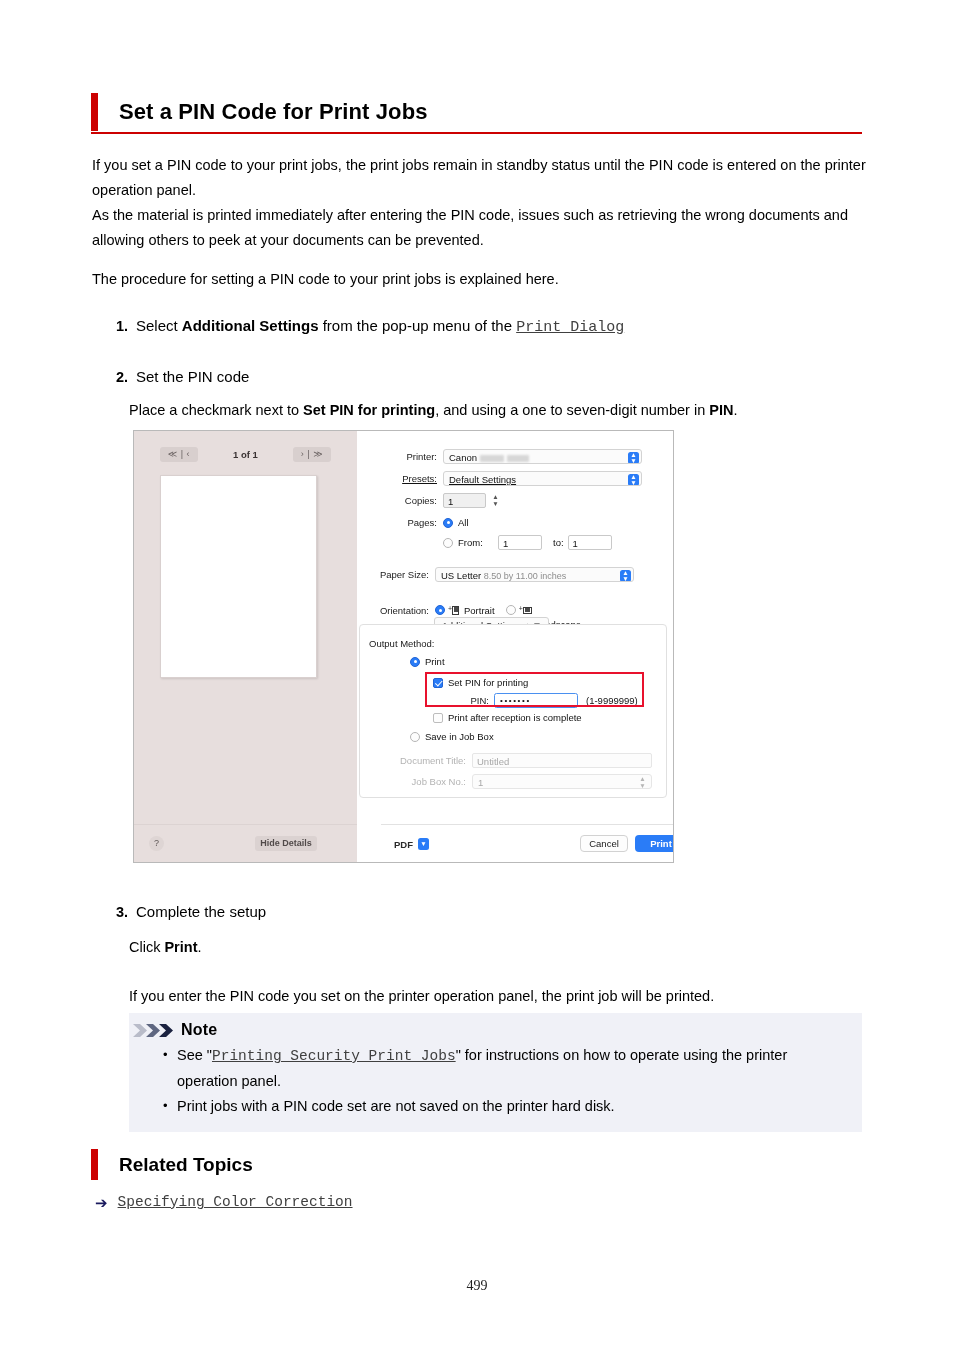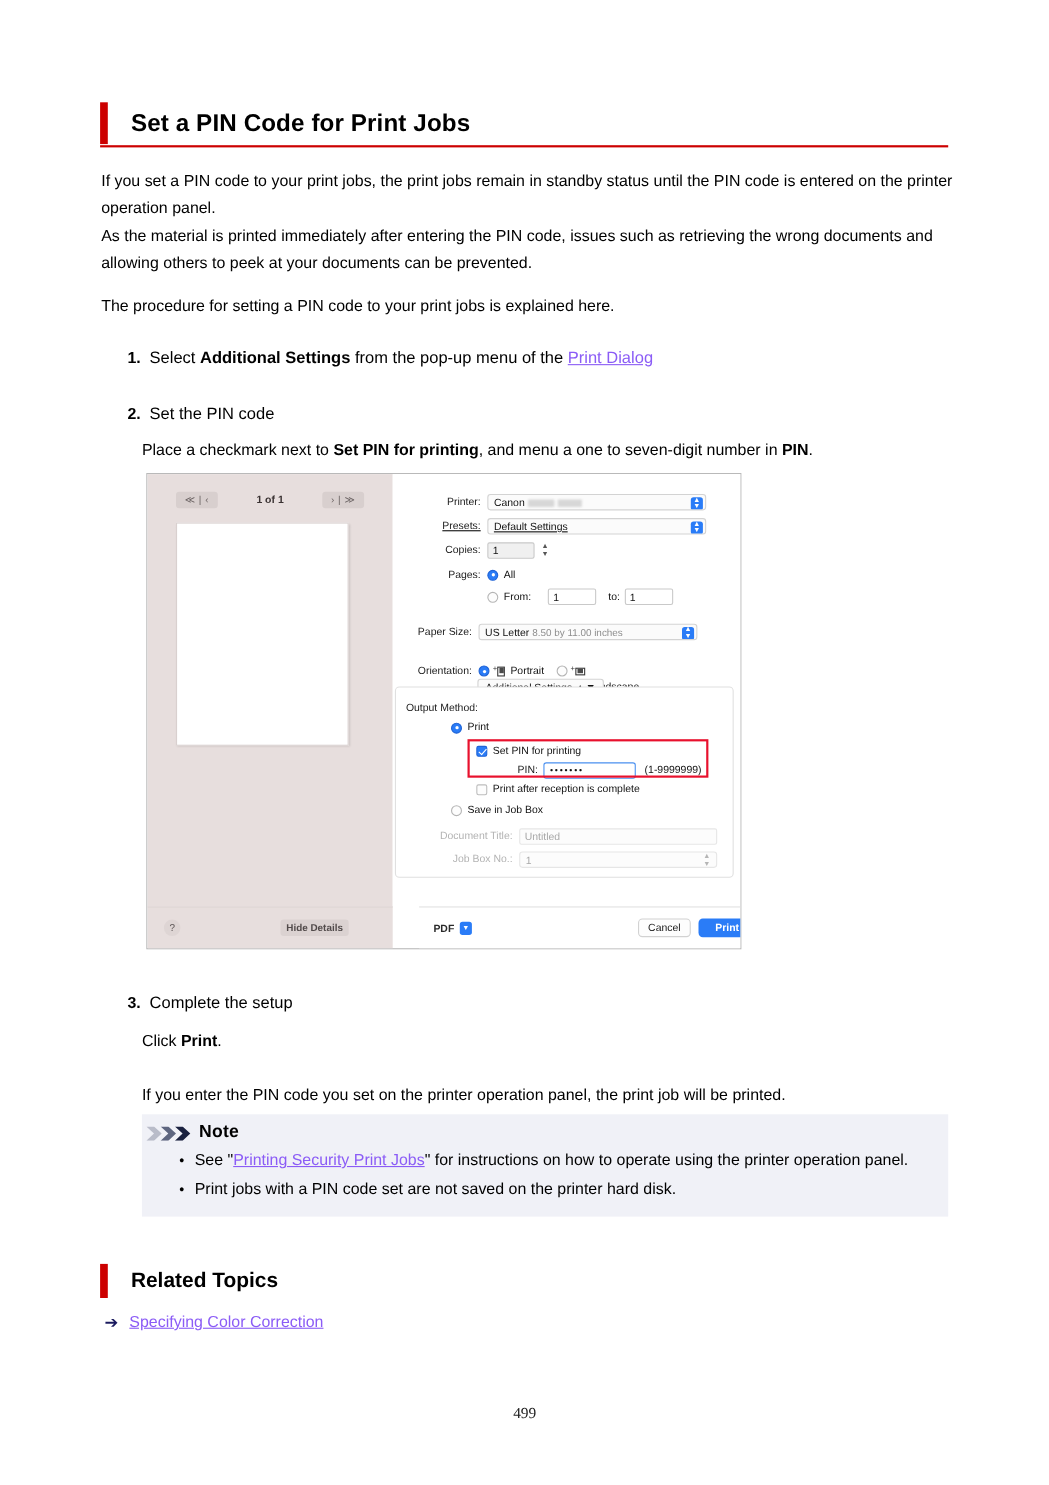--- a/index.html
+++ b/index.html
@@ -109,22 +109,23 @@
   .substep {
     position: absolute;
     font-size: 14.5px;
     line-height: 24.5px;
   }
   #step2-desc { left: 129px; top: 398px; width: 735px; }
   #step3-desc { left: 129px; top: 935px; width: 735px; }
 
   b { font-weight: bold; }
   a.doclink {
-    color: #8b5cf6;
+    color: #404040;
     text-decoration: underline;
+    font-family: Liberation Mono, monospace;
   }
 
   
   .note-box {
     position: absolute;
     left: 129px;
     top: 1013px;
     width: 733px;
     background: #f0f1f7;
     padding: 0;
@@ -605,21 +606,21 @@
       <span>Select </span><b>Additional Settings</b><span> from the pop-up menu of the </span><a class="doclink" href="#">Print Dialog</a>
     </div>
   </div>
 
   <div class="step" id="step2">
     <span class="step-num">2.</span>
     <div class="step-body">Set the PIN code</div>
   </div>
 
   <div class="substep" id="step2-desc">
-    <span>Place a checkmark next to </span><b>Set PIN for printing</b><span>, and menu a one to seven-digit number in </span><b>PIN</b><span>.</span>
+    <span>Place a checkmark next to </span><b>Set PIN for printing</b><span>, and using a one to seven-digit number in </span><b>PIN</b><span>.</span>
   </div>
 
   <div class="dialog-shot">
     <div class="dlg-inner">
 
       <div class="preview-pane">
         <div class="pv-nav">
           <div class="pv-count">1 of 1</div>
           <div class="pv-btn left">≪ | ‹</div>
           <div class="pv-btn right">› | ≫</div>

